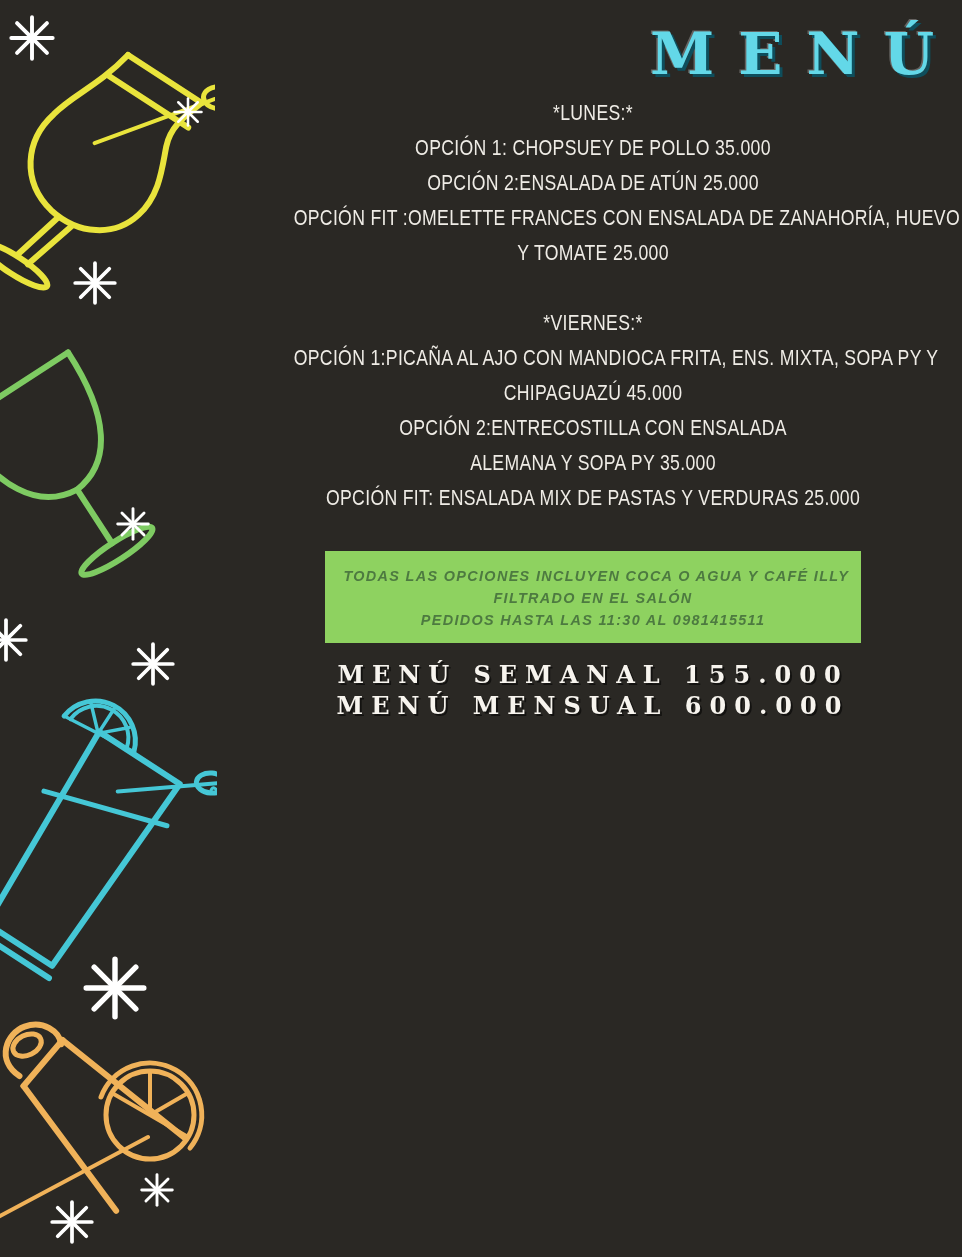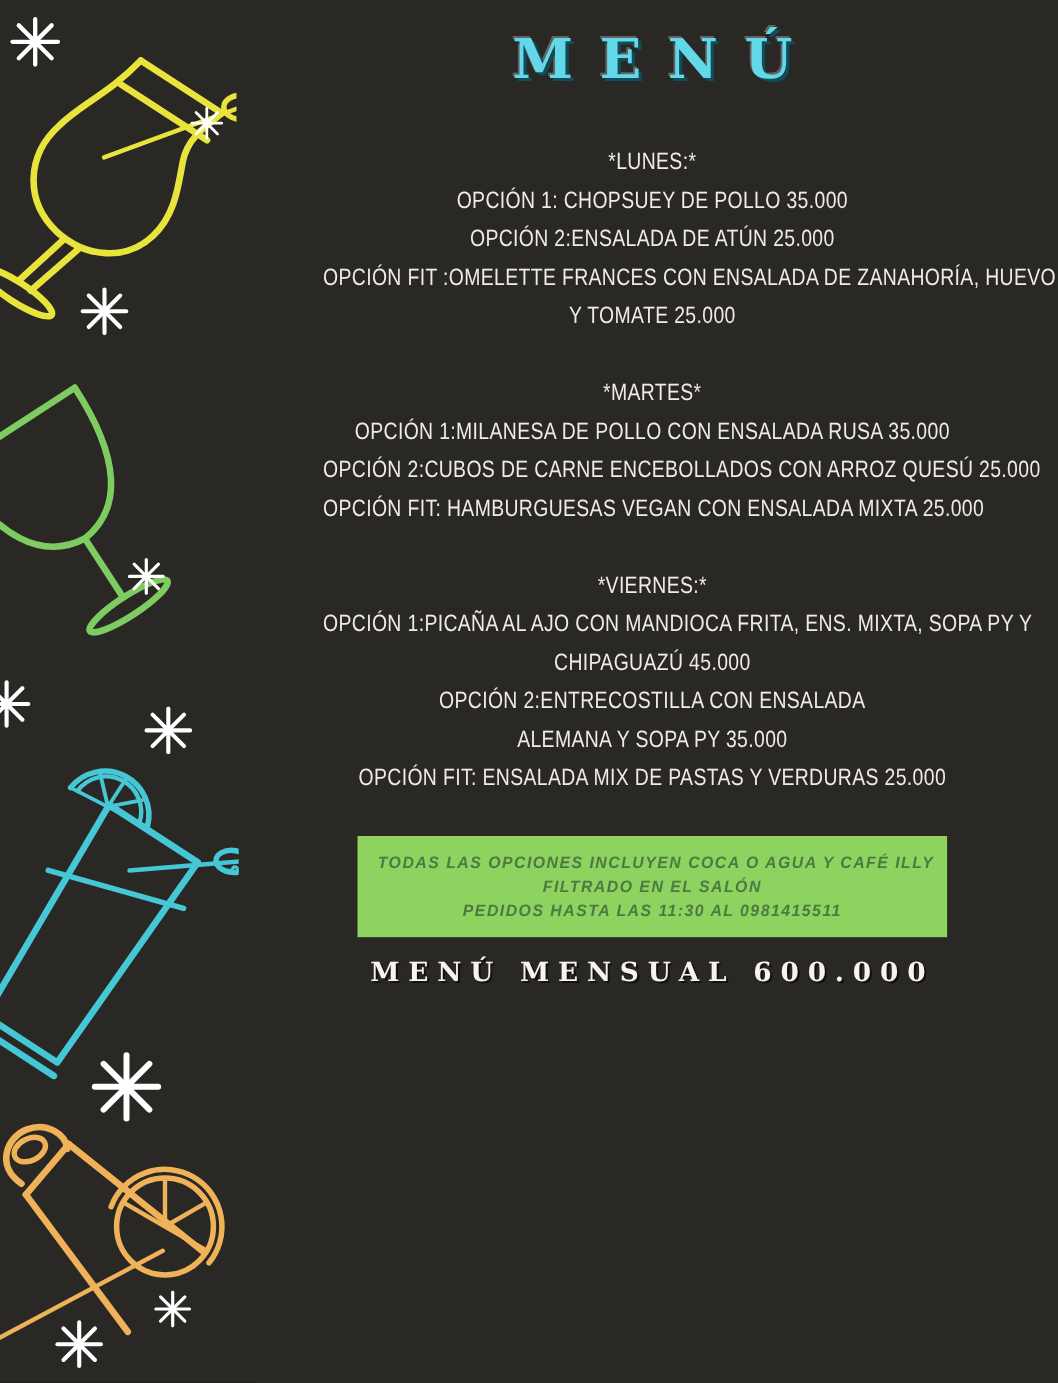--- a/index.html
+++ b/index.html
@@ -9,25 +9,26 @@
   }
   html,body{margin:0;padding:0;background:#1a1917;}
   .page{
     position:relative; width:962px; height:1257px; margin:0 auto;
     background:var(--bg); overflow:hidden;
     font-family:"Liberation Sans", sans-serif;
   }
   
   .content{position:absolute; left:228px; top:24px; width:730px; text-align:center; color:var(--ink);}
   .page-title{
-    font-family:"DejaVu Serif", serif; font-weight:bold; font-size:50px; line-height:60px;
+    font-family:"DejaVu Serif", serif; font-weight:bold; font-size:58px; line-height:60px;
     letter-spacing:24px; padding-left:24px; color:var(--title);
     text-shadow:3px 3px 0 #0e4e5c, -1.5px -1.5px 0 rgba(255,255,255,.28);
-  }
-  .menu{margin-top:46px;}
+    text-align:right;
+  }
+  .menu{margin-top:12px;}
   .day{margin-bottom:35px;}
   .menu-line{
     font-size:21.5px; line-height:35px; white-space:nowrap;
     transform:scaleX(.82); transform-origin:center; letter-spacing:.4px;
     color:var(--ink);
   }
   .note-box{
     width:536px; margin:19px auto 16px; box-sizing:border-box; padding:14px 8px 12px;
     background:var(--note-bg); color:var(--note-ink);
     font-style:italic; font-weight:bold; font-size:15px; line-height:22px; letter-spacing:1.4px;
@@ -114,46 +115,41 @@
     <div class="menu">
 
       <section class="day">
         <div class="menu-line">*LUNES:*</div>
         <div class="menu-line">OPCIÓN 1: CHOPSUEY DE POLLO 35.000</div>
         <div class="menu-line">OPCIÓN 2:ENSALADA DE ATÚN 25.000</div>
         <div class="menu-line">OPCIÓN FIT :OMELETTE FRANCES CON ENSALADA DE ZANAHORÍA, HUEVO</div>
         <div class="menu-line">Y TOMATE 25.000</div>
       </section>
 
-      <section class="day">
-        <div class="menu-line">*MARTES*</div>
-        <div class="menu-line">OPCIÓN 1:MILANESA DE POLLO CON ENSALADA RUSA 35.000</div>
-        <div class="menu-line">OPCIÓN 2:CUBOS DE CARNE ENCEBOLLADOS CON ARROZ QUESÚ 25.000</div>
-        <div class="menu-line">OPCIÓN FIT: HAMBURGUESAS VEGAN CON ENSALADA MIXTA 25.000</div>
-      </section>
 
 
 
       <section class="day">
         <div class="menu-line">*VIERNES:*</div>
         <div class="menu-line">OPCIÓN 1:PICAÑA AL AJO CON MANDIOCA FRITA, ENS. MIXTA, SOPA PY Y</div>
         <div class="menu-line">CHIPAGUAZÚ 45.000</div>
         <div class="menu-line">OPCIÓN 2:ENTRECOSTILLA CON ENSALADA</div>
         <div class="menu-line">ALEMANA Y SOPA PY 35.000</div>
         <div class="menu-line">OPCIÓN FIT: ENSALADA MIX DE PASTAS Y VERDURAS 25.000</div>
       </section>
     </div>
 
     <div class="note-box">
       <div class="note-line">TODAS LAS OPCIONES INCLUYEN COCA O AGUA Y CAFÉ ILLY</div>
       <div class="note-line">FILTRADO EN EL SALÓN</div>
       <div class="note-line">PEDIDOS HASTA LAS 11:30 AL 0981415511</div>
     </div>
 
     <div class="footer">
+      <div class="price-line">MENÚ SEMANAL 155.000</div>
       <div class="price-line">MENÚ MENSUAL 600.000</div>
     </div>
   </div>
 
 <div class="sparkle" style="left: 9px; top: 15px;"><svg width="46" height="46" viewBox="0 0 40 40">
         <line x1="20" y1="2" x2="20" y2="38"></line>
         <line x1="2" y1="20" x2="38" y2="20"></line>
         <line x1="7" y1="7" x2="33" y2="33"></line>
         <line x1="33" y1="7" x2="7" y2="33"></line>
       </svg></div>

